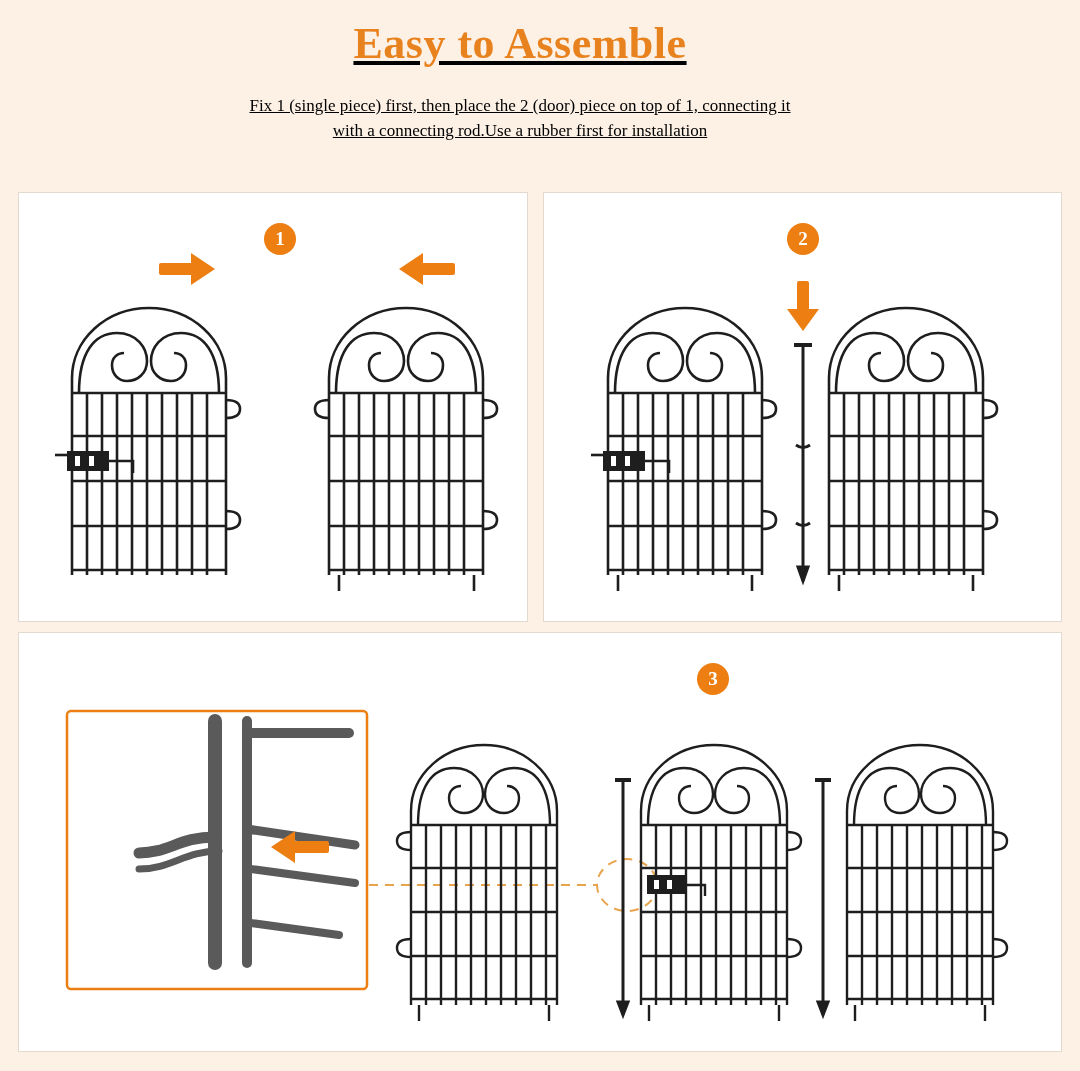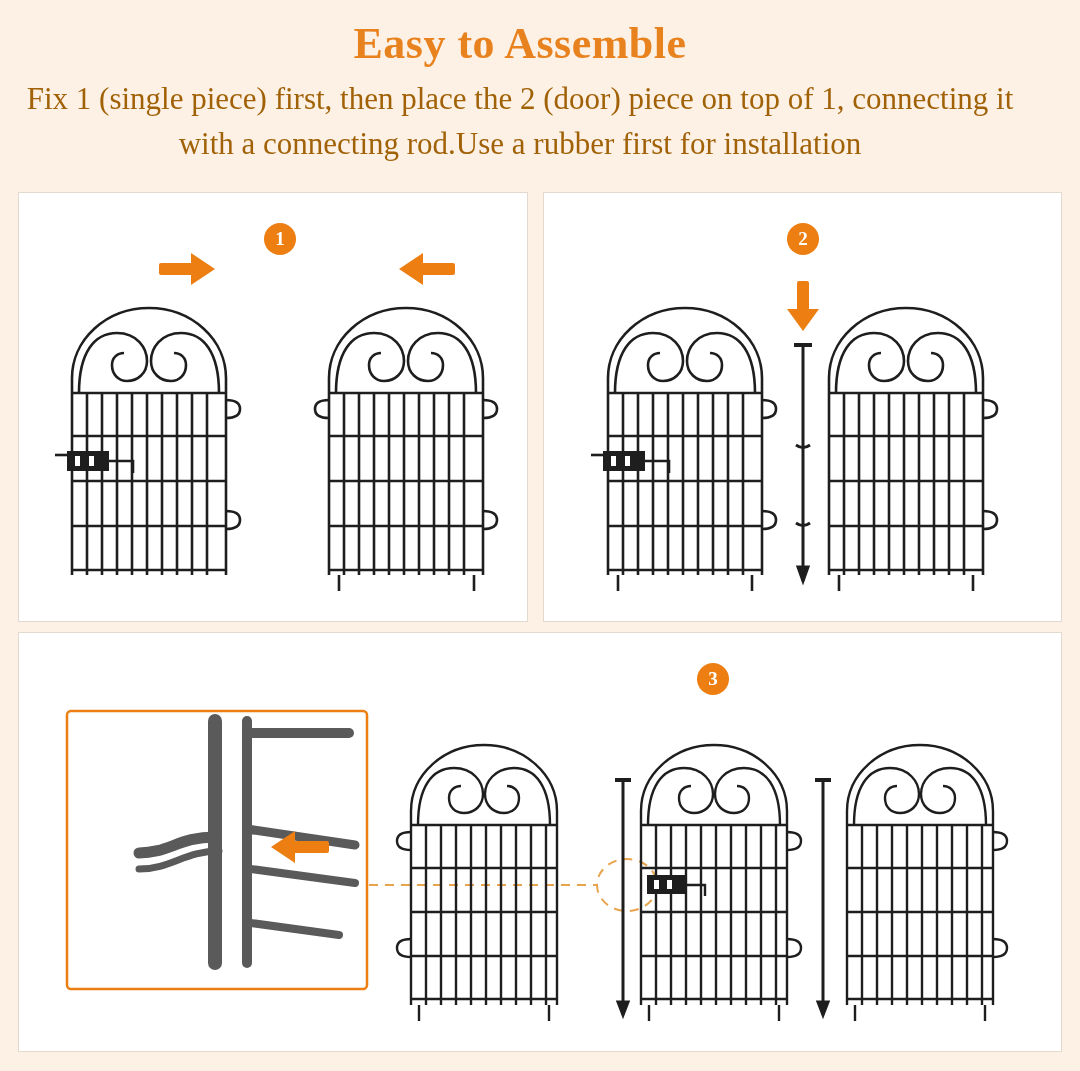--- a/index.html
+++ b/index.html
@@ -21,36 +21,37 @@
     box-sizing: border-box;
   }
   
   .header {
     position: absolute;
     left: 0; top: 0;
     width: 1040px;
     height: 185px;
     background: #fdf1e6;
     text-align: center;
+    text-decoration: underline;
   }
   .title {
     margin: 0;
     padding-top: 18px;
     font-size: 44px;
     font-weight: bold;
     color: #e8821e;
     font-family: "Liberation Serif", serif;
     letter-spacing: 0.5px;
   }
   .subtitle {
-    margin: 8px auto 0 auto;
+    margin: 25px auto 0 auto;
     width: 1000px;
-    font-size: 31px;
+    font-size: 17px;
     line-height: 1.45;
-    color: #a16207;
+    color: #000000;
     font-family: "Liberation Serif", serif;
   }
   
   .panel {
     position: absolute;
     background: #ffffff;
     border: 1px solid #e3d9cf;
     box-sizing: border-box;
     overflow: hidden;
   }

